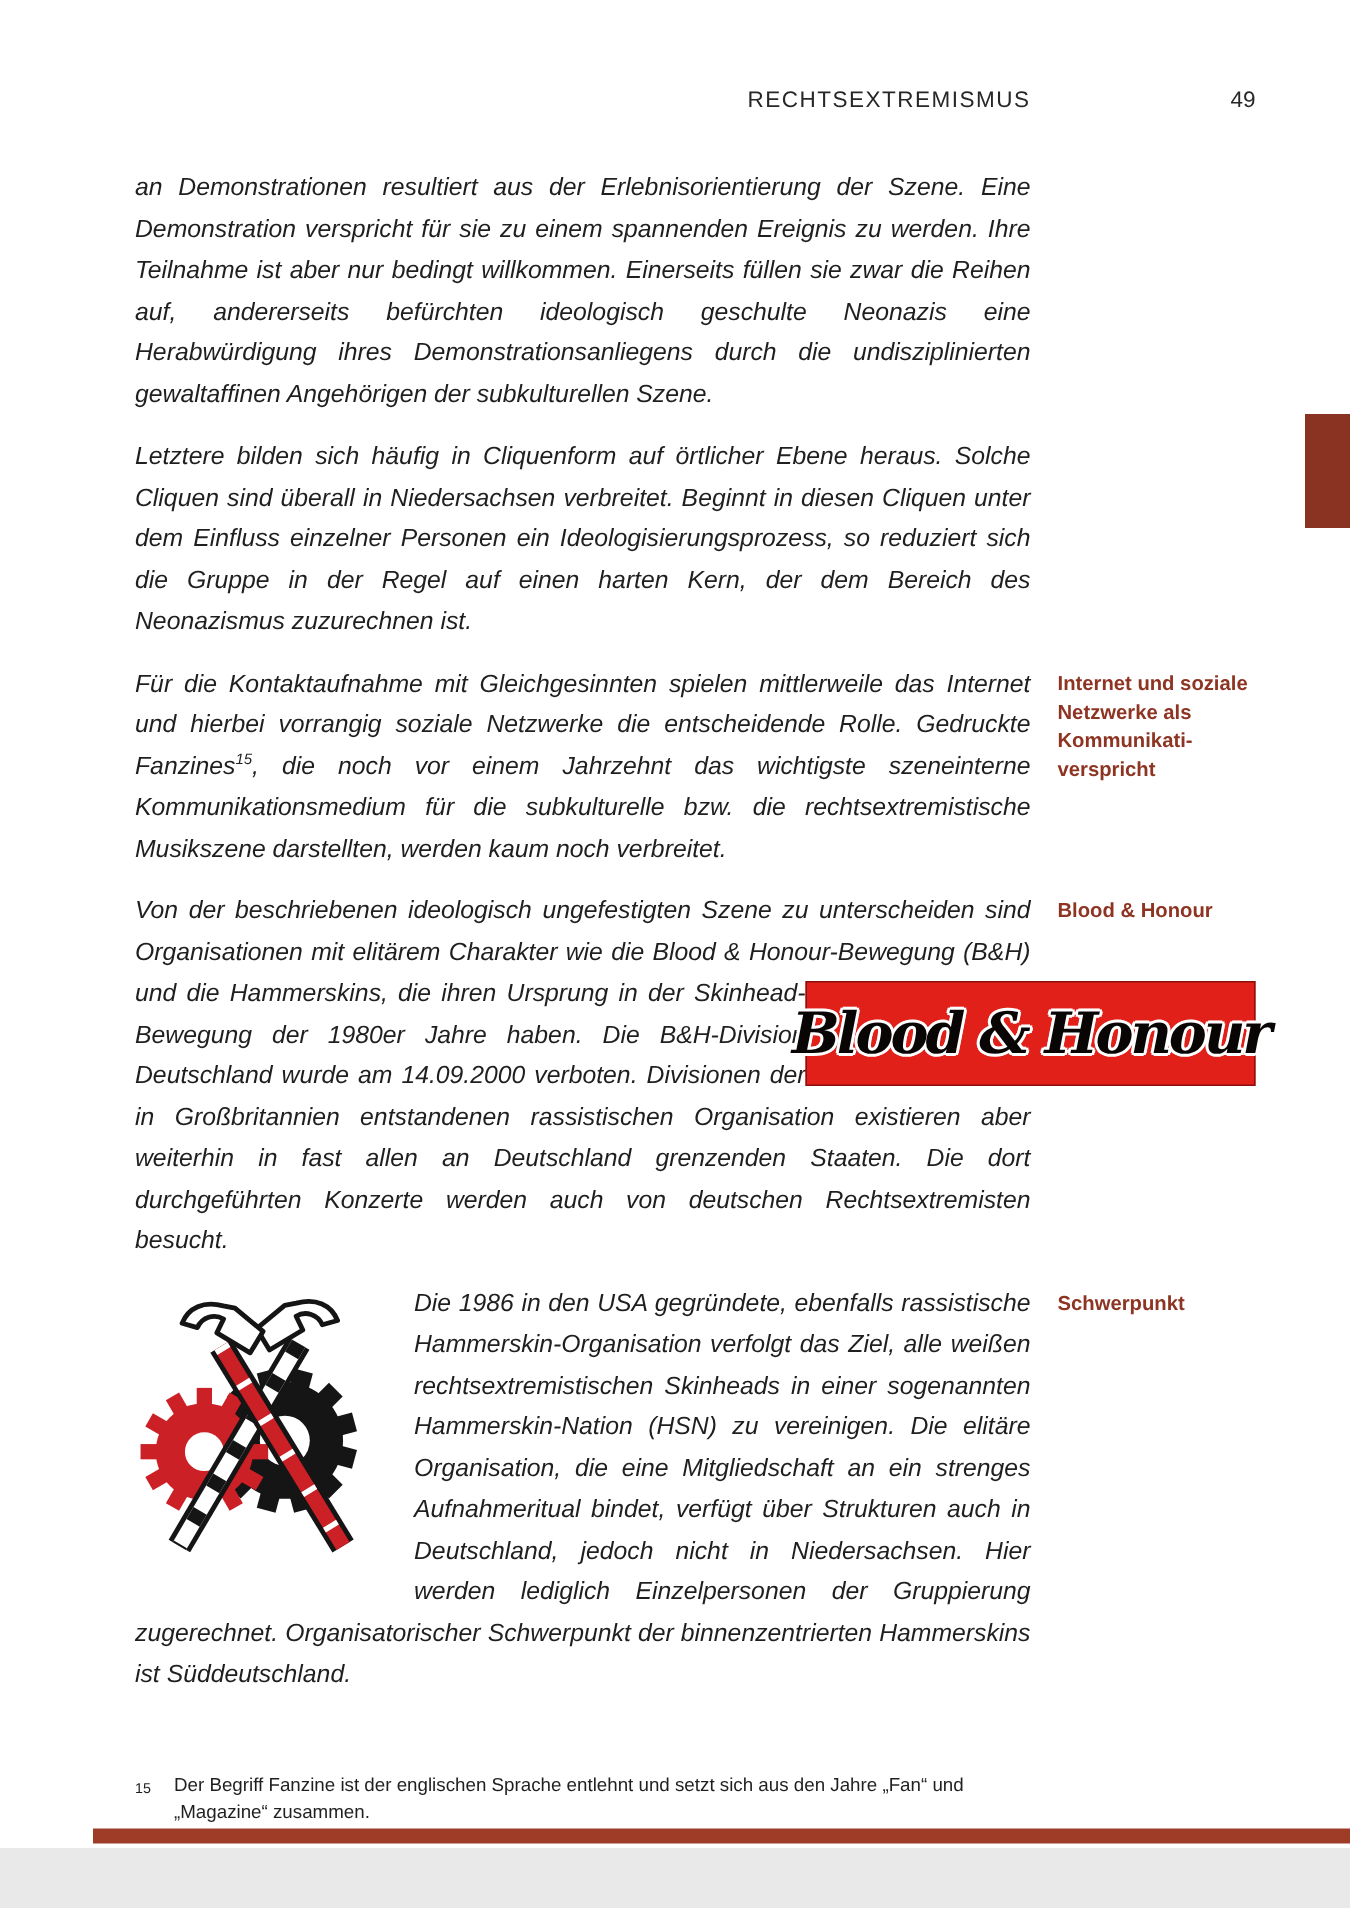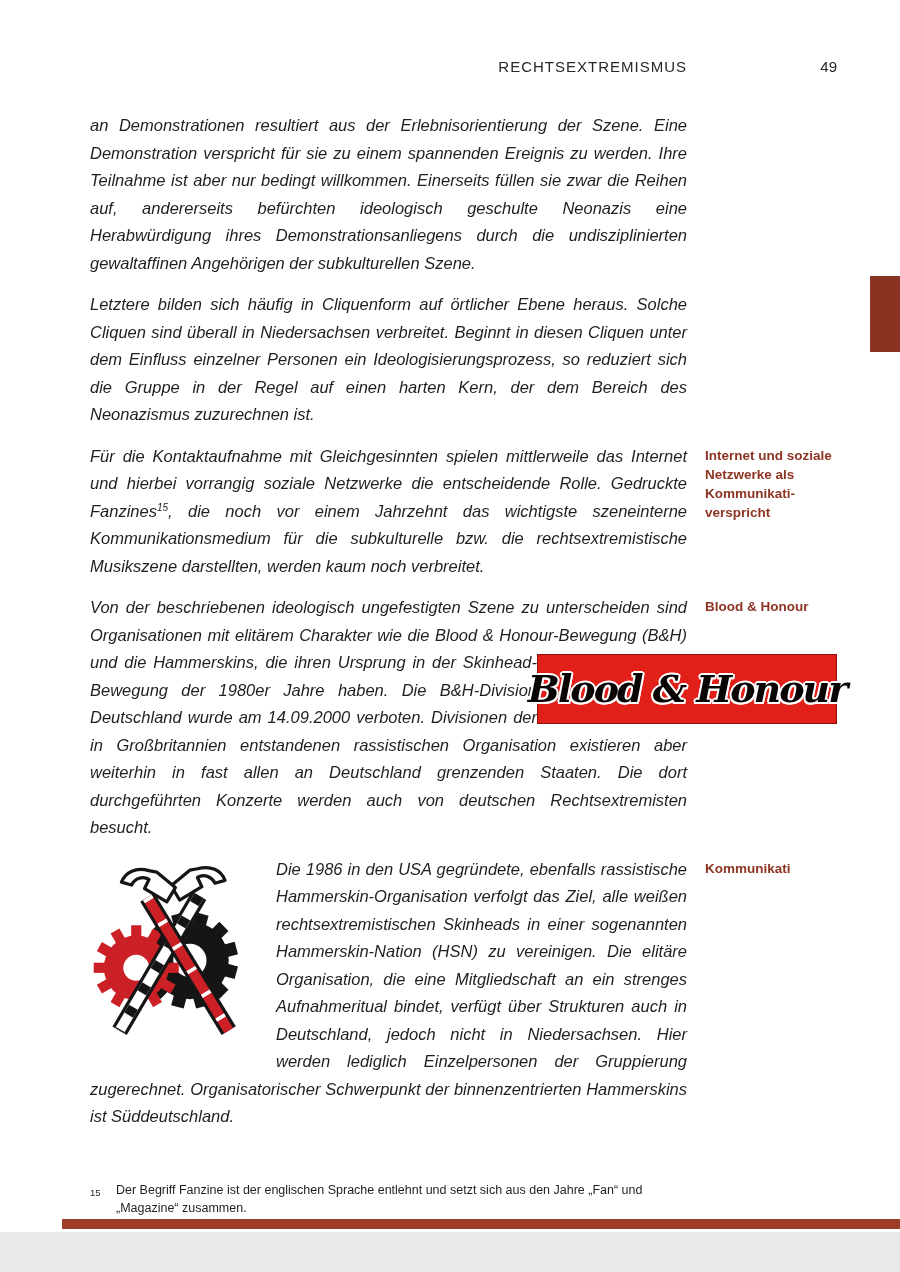--- a/index.html
+++ b/index.html
@@ -170,21 +170,21 @@
           <g transform="translate(58,32) rotate(31) scale(-1,1)">
             <path d="M -28 -2 L -28 -20 L -2 -24 L 6 -21 C 20 -17 27 -7 25 5 L 14 2 C 15 -6 9 -13 1 -13 L 0 -2 Z" fill="#ffffff" stroke="#151515" stroke-width="3.5" stroke-linejoin="round"></path>
           </g>
         </g>
       </svg></span><span>Die 1986 in den USA gegründete, ebenfalls rassistische Hammerskin-Organisation verfolgt das Ziel, alle weißen rechtsextremistischen Skinheads in einer sogenannten Hammerskin-Nation (HSN) zu vereinigen. Die elitäre Organisation, die eine Mitgliedschaft an ein strenges Aufnahmeritual bindet, verfügt über Strukturen auch in Deutschland, jedoch nicht in Niedersachsen. Hier werden lediglich Einzelpersonen der Gruppierung zugerechnet. Organisatorischer Schwerpunkt der binnenzentrierten Hammerskins ist Süddeutschland.</span></p>
 
   </div>
 
   <div class="margin-note note-1">Internet und soziale Netzwerke als Kommunikati­verspricht</div>
   <div class="margin-note note-2">Blood &amp; Honour</div>
-  <div class="margin-note note-3">Kommunikati</div>
+  <div class="margin-note note-3">Schwerpunkt</div>
 
   <div class="footnote">
     <span class="fn-num">15</span>
     <span class="fn-text">Der Begriff Fanzine ist der englischen Sprache entlehnt und setzt sich aus den Jahre „Fan“ und „Magazine“ zusammen.</span>
   </div>
 
   <div class="bottom-bar"></div>
 
 </div>
 

